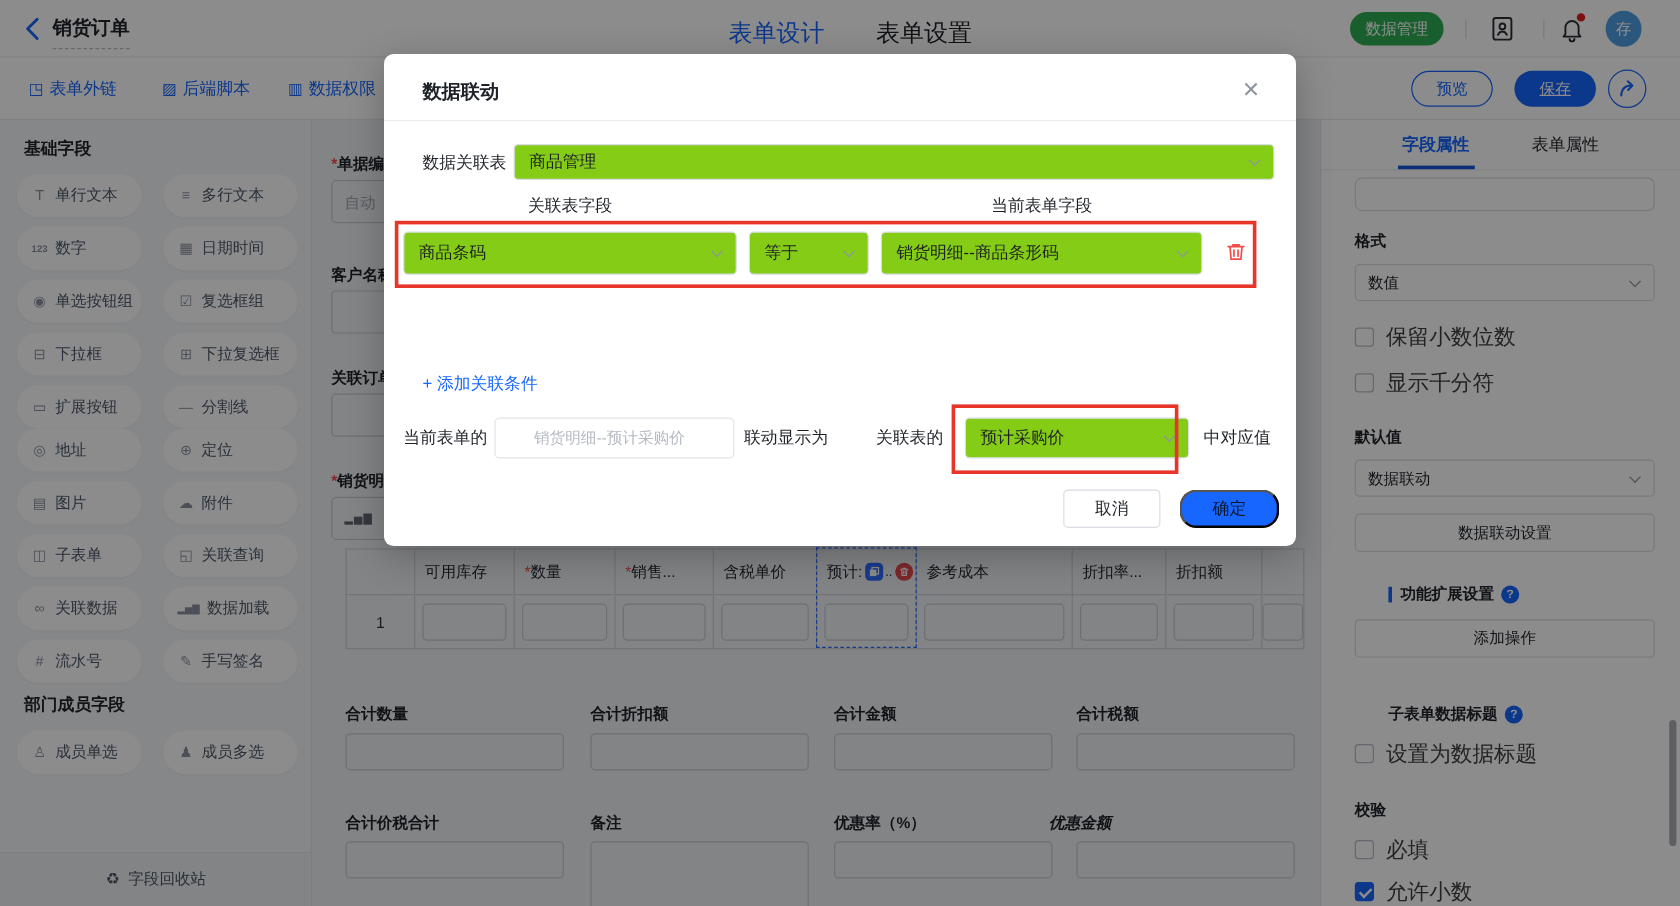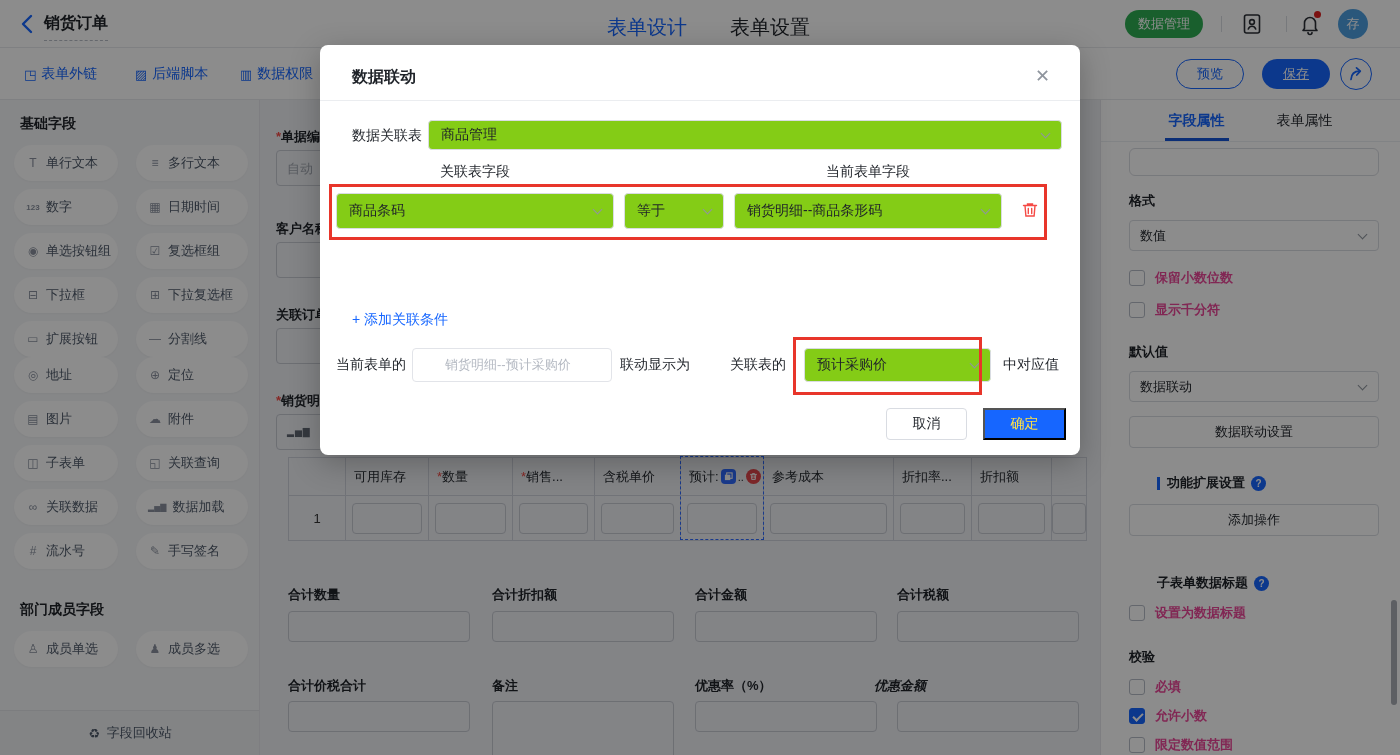--- a/index.html
+++ b/index.html
@@ -66,21 +66,21 @@
   .panel { position:absolute; left:1100px; top:100px; width:300px; height:655px; background:#fff; border-left:1px solid #e5e6eb; z-index:1; overflow:hidden; }
   .ptabs { height:42px; display:flex; justify-content:center; gap:48px; border-bottom:1px solid #eceef2; }
   .ptab { font-size:14px; color:#1f2329; padding:12px 2px 0; position:relative; cursor:pointer; }
   .ptab.active { color:#1666ff; font-weight:700; }
   .ptab.active::after { content:""; position:absolute; left:-2px; right:-2px; bottom:0; height:3px; background:#1555d8; }
   .pbody { padding:0 22px 0 28px; }
   .pbox { width:250px; border:1px solid #d9dce2; border-radius:6px; }
   .plabel { font-size:13px; font-weight:700; color:#1f2329; }
   .pselect { width:250px; height:31px; border:1px solid #d9dce2; border-radius:4px; position:relative; display:flex; align-items:center; padding-left:10px; font-size:13px; color:#1f2329; cursor:pointer; }
   .pbtn { width:250px; height:32px; border:1px solid #d9dce2; border-radius:4px; background:#fff; font-size:13px; color:#1f2329; display:flex; align-items:center; justify-content:center; cursor:pointer; }
-  .cbrow { display:flex; align-items:center; gap:10px; font-size:13px; color:#ec4899; cursor:pointer;font-weight:bold; }
+  .cbrow { display:flex; align-items:center; gap:10px; font-size:18px; color:#404040; cursor:pointer; }
   .cb { width:16px; height:16px; border:1px solid #b6bcc6; border-radius:3px; background:#fff; position:relative; flex:none; }
   .cb.checked { background:#1666ff; border-color:#1666ff; }
   .cb.checked::after { content:""; position:absolute; left:3px; top:4px; width:8px; height:4px; border-left:2px solid #fff; border-bottom:2px solid #fff; transform:rotate(-45deg); }
   .sec-head { display:flex; align-items:center; font-size:13px; font-weight:700; color:#1f2329;padding-left:28px; }
   .blue-bar { width:3px; height:13px; background:#1666ff; margin-right:7px; }
   .help { width:15px; height:15px; border-radius:50%; background:#1666ff; color:#fff; font-size:10px; display:flex; align-items:center; justify-content:center; margin-left:6px; }
   .pscroll { position:absolute; right:3px; top:500px; width:6px; height:105px; border-radius:3px; background:#a9adb4; }
 
   .chev { width:7px; height:7px; border-right:1.5px solid #8f959e; border-bottom:1.5px solid #8f959e; transform:rotate(45deg); position:absolute; right:12px; top:50%; margin-top:-5px; }
 
@@ -89,21 +89,21 @@
   .modal { position:absolute; left:320px; top:45px; width:760px; height:410px; background:#fff; border-radius:8px; box-shadow:0 8px 30px rgba(0,0,0,.25); z-index:50; }
   .m-title { position:absolute; left:32px; top:22px; font-size:16px; font-weight:700; color:#1f2329; }
   .m-close { position:absolute; right:30px; top:20px; font-size:18px; color:#8f959e; cursor:pointer; }
   .m-divider { position:absolute; left:0; top:55px; width:760px; height:1px; background:#ebedf0; }
   .m-label { position:absolute; font-size:14px; color:#1f2329; }
   .m-select { position:absolute; border:1px solid #d9dce2; border-radius:4px; display:flex; align-items:center; padding-left:12px; font-size:14px; color:#1f2329; background:#84cc16; cursor:pointer; }
   .m-colhead { position:absolute; font-size:14px; color:#1f2329; text-align:center; }
   .m-input-dis { position:absolute; border:1px solid #e2e4e9; border-radius:4px; display:flex; align-items:center; padding-left:12px; font-size:13px; color:#b4b9c2; background:#fff; }
   .m-addlink { position:absolute; left:32px; top:266px; font-size:14px; color:#1666ff; cursor:pointer; }
   .m-btn-cancel { position:absolute; left:566px; top:363px; width:81px; height:32px; border:1px solid #d9dce2; border-radius:4px; background:#fff; font-size:14px; color:#1f2329; display:flex; align-items:center; justify-content:center; cursor:pointer; }
-  .m-btn-ok { position:absolute; left:663px; top:363px; width:83px; height:32px; border-radius:0; background:#1666ff; font-size:14px; color:#fde047; display:flex; align-items:center; justify-content:center; cursor:pointer; }
+  .m-btn-ok { position:absolute; left:663px; top:363px; width:83px; height:32px; border-radius:14px; background:#1666ff; font-size:14px; color:#0f172a; display:flex; align-items:center; justify-content:center; cursor:pointer; }
   .m-trash { position:absolute; left:701px; top:156px; cursor:pointer; }
 
   .hl { position:absolute; border:3px solid #e8352a; z-index:60; pointer-events:none; }
   .hl1 { left:329px; top:184px; width:718px; height:56px; }
   .hl2 { left:793px; top:337px; width:189px; height:58px; }
 </style>
 </head>
 <body>
 
 <div class="screen">
@@ -242,21 +242,21 @@
       <div class="fpill">
           <span class="pic">#</span>
           <span>流水号</span>
         </div>
       <div class="fpill">
           <span class="pic">✎</span>
           <span>手写签名</span>
         </div>
     </div>
 
-    <div class="sec-title" style="margin-top:32px;">部门成员字段</div>
+    <div class="sec-title" style="margin-top:10px;">部门成员字段</div>
     <div class="pill-grid">
       <div class="fpill">
           <span class="pic">♙</span>
           <span>成员单选</span>
         </div>
       <div class="fpill">
           <span class="pic">♟</span>
           <span>成员多选</span>
         </div>
     </div>

